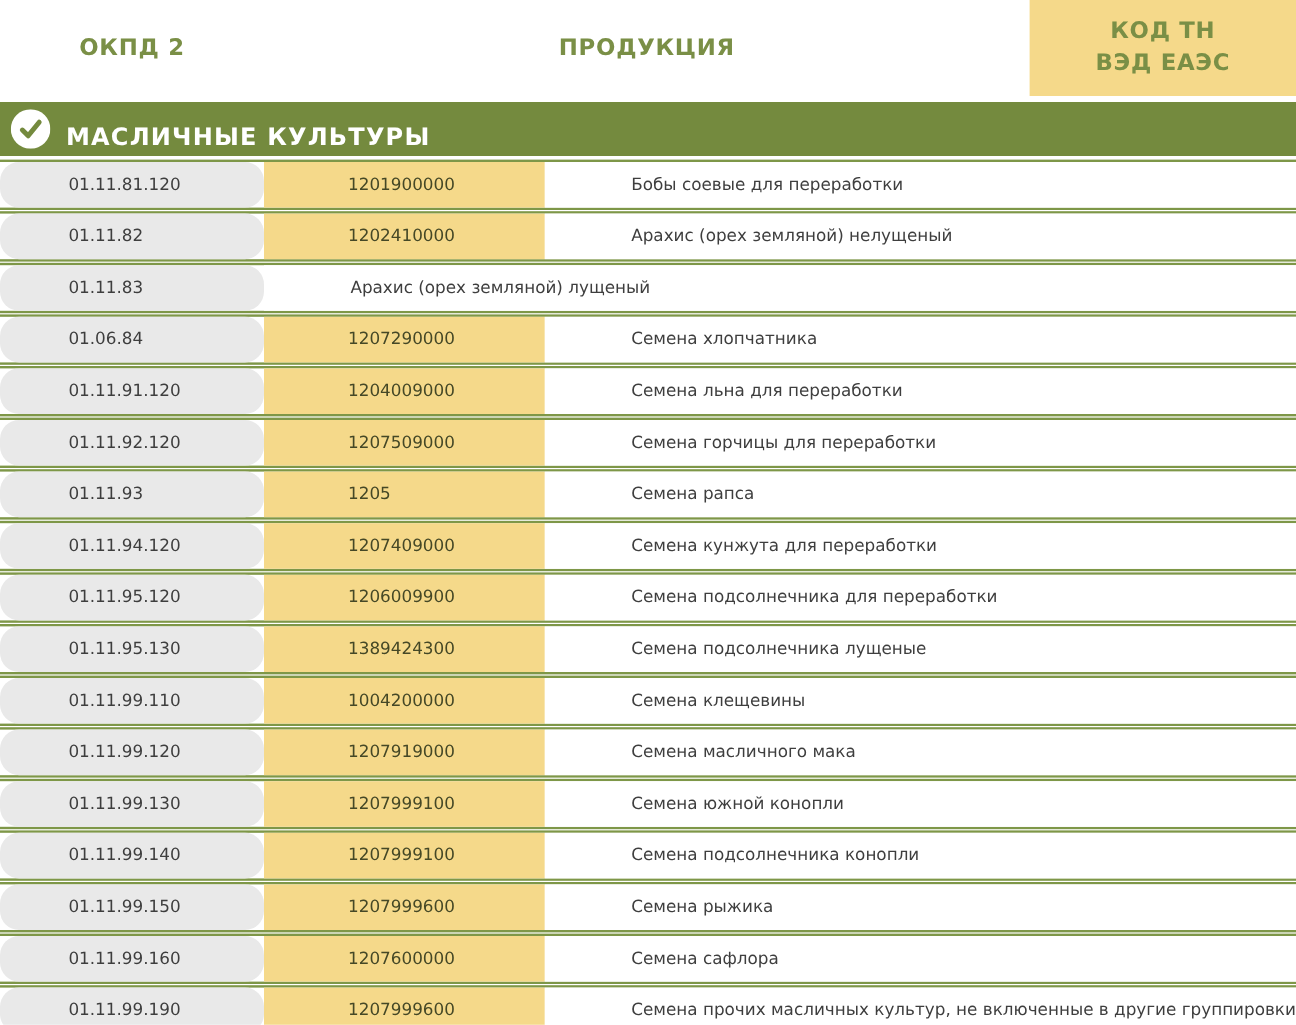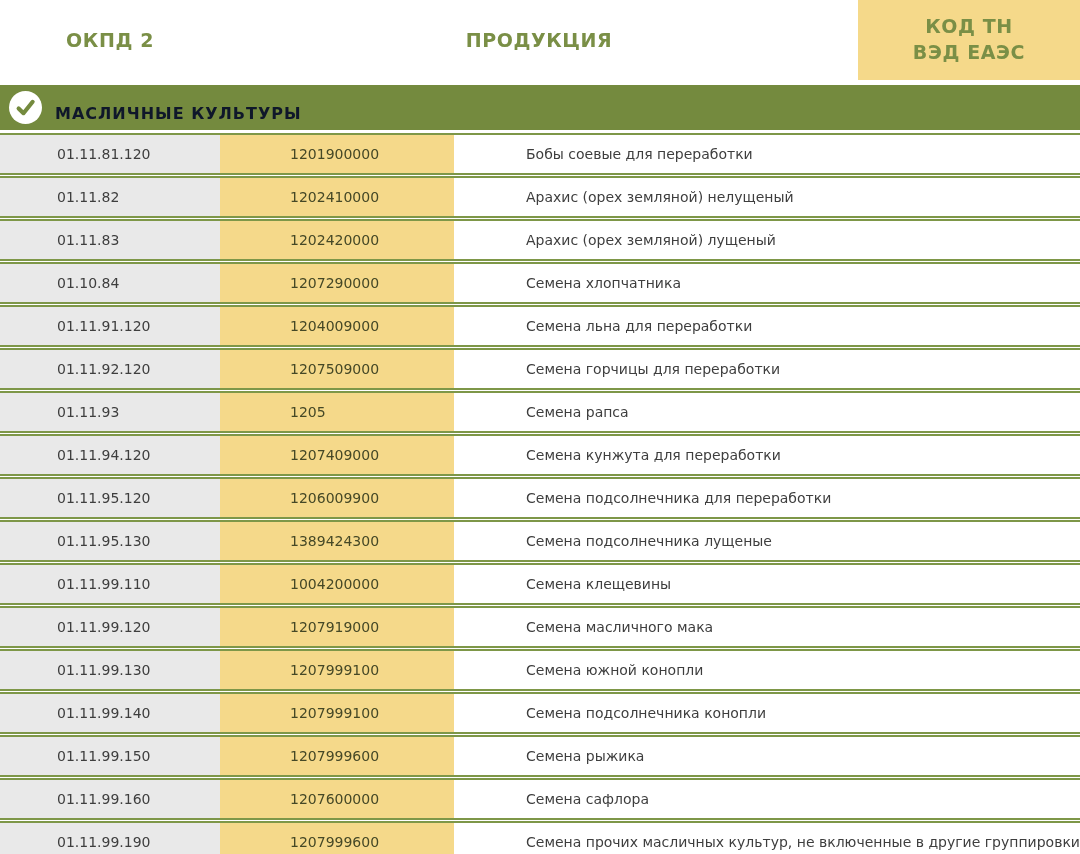--- a/index.html
+++ b/index.html
@@ -17,29 +17,29 @@
     text-align:center; color:var(--header-text); font-weight:bold; font-size:19px; letter-spacing:.6px;
   }
   .h-okpd { width:220px; }
   .h-code { width:222px; background:var(--yellow); line-height:1.35; }
   .h-prod { flex:1; }
   .banner {
     height:45px; background:var(--olive); display:flex; align-items:center; padding-left:9px;
   }
   .check-circle { width:33px; height:33px; flex:0 0 auto; }
   .banner-title {
-    color:#0f172a; font-weight:bold; font-size:16px; letter-spacing:1px; margin-left:13px; white-space:nowrap;margin-top:12px;
+    color:#ffffff; font-weight:bold; font-size:20px; letter-spacing:1px; margin-left:13px; white-space:nowrap;margin-top:12px;
   }
   .rows { margin-top:3px; }
   .row {
     display:flex; height:42px; margin-bottom:1px;
     border-top:2px solid var(--border-green); border-bottom:2px solid var(--border-green);
   }
   .cell { display:flex; align-items:center; font-size:14px; color:var(--text-dark); white-space:nowrap; overflow:hidden; }
-  .c-okpd { width:220px; background:var(--gray); padding-left:57px; }
+  .c-okpd { width:220px; background:var(--gray); padding-left:57px;border-radius:16px; }
   .c-code { width:234px; background:var(--yellow); padding-left:70px; color:var(--code-text); }
   .c-prod { flex:1; background:#ffffff; padding-left:72px; }
 </style>
 </head>
 <body>
 
 <div>
 
   <div class="header">
     <div class="hcell h-okpd">
@@ -68,25 +68,24 @@
       <div class="cell c-code">1201900000</div>
       <div class="cell c-prod">Бобы соевые для переработки</div>
     </div>
       <div class="row">
       <div class="cell c-okpd">01.11.82</div>
       <div class="cell c-code">1202410000</div>
       <div class="cell c-prod">Арахис (орех земляной) нелущеный</div>
     </div>
       <div class="row">
       <div class="cell c-okpd">01.11.83</div>
-      <div class="cell c-code">1202420000</div>
       <div class="cell c-prod">Арахис (орех земляной) лущеный</div>
     </div>
       <div class="row">
-      <div class="cell c-okpd">01.10.84</div>
+      <div class="cell c-okpd">01.06.84</div>
       <div class="cell c-code">1207290000</div>
       <div class="cell c-prod">Семена хлопчатника</div>
     </div>
       <div class="row">
       <div class="cell c-okpd">01.11.91.120</div>
       <div class="cell c-code">1204009000</div>
       <div class="cell c-prod">Семена льна для переработки</div>
     </div>
       <div class="row">
       <div class="cell c-okpd">01.11.92.120</div>

